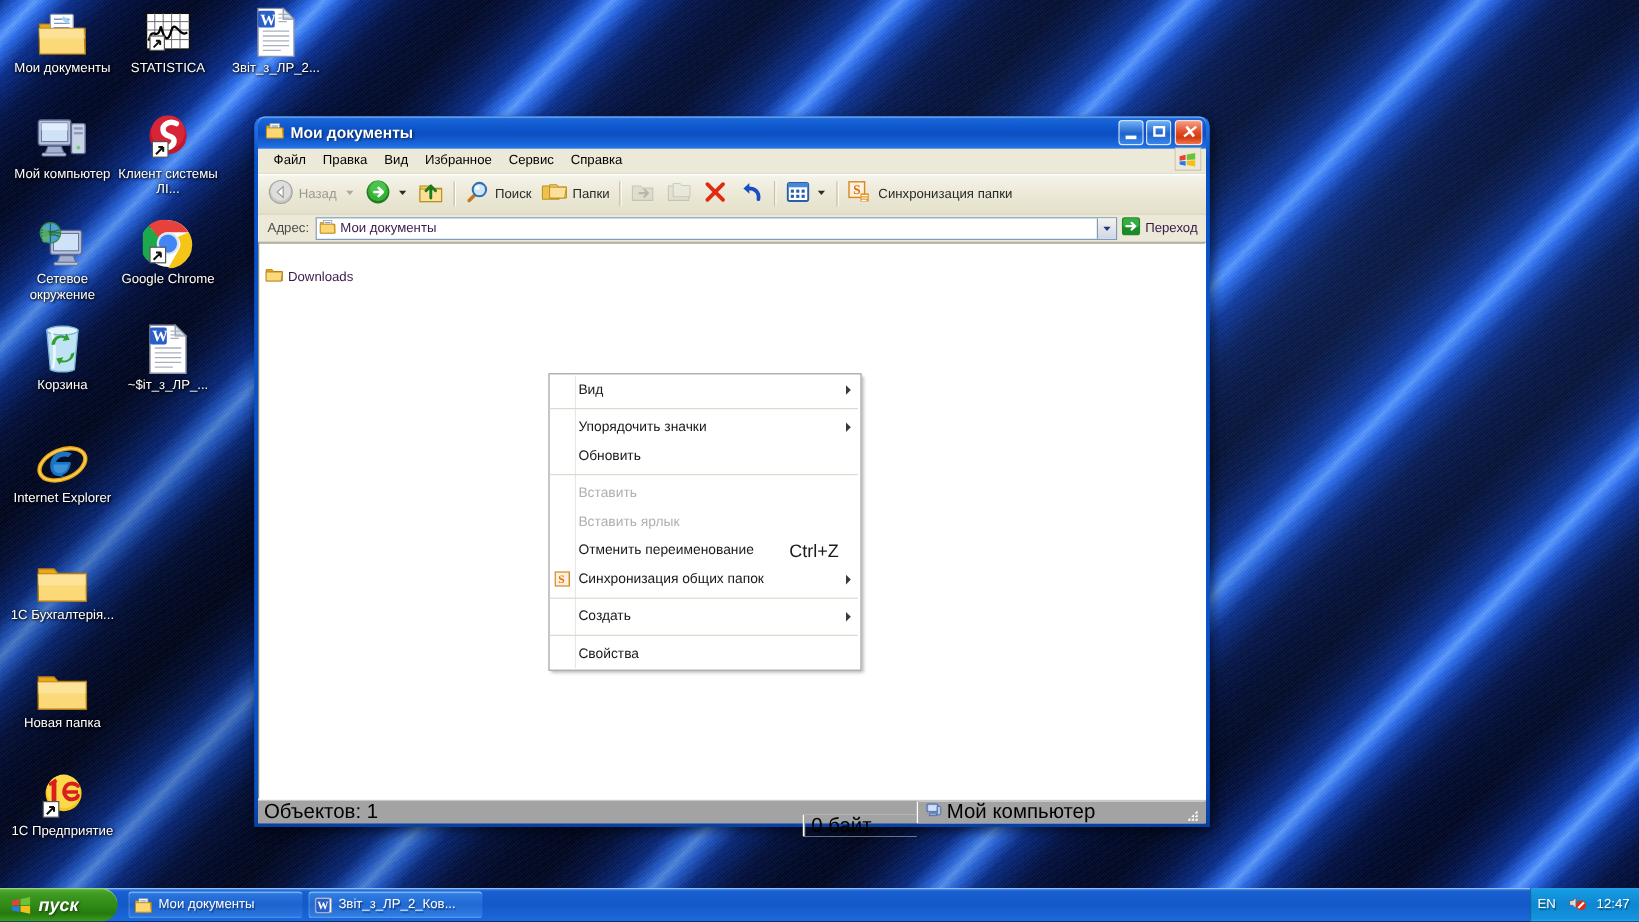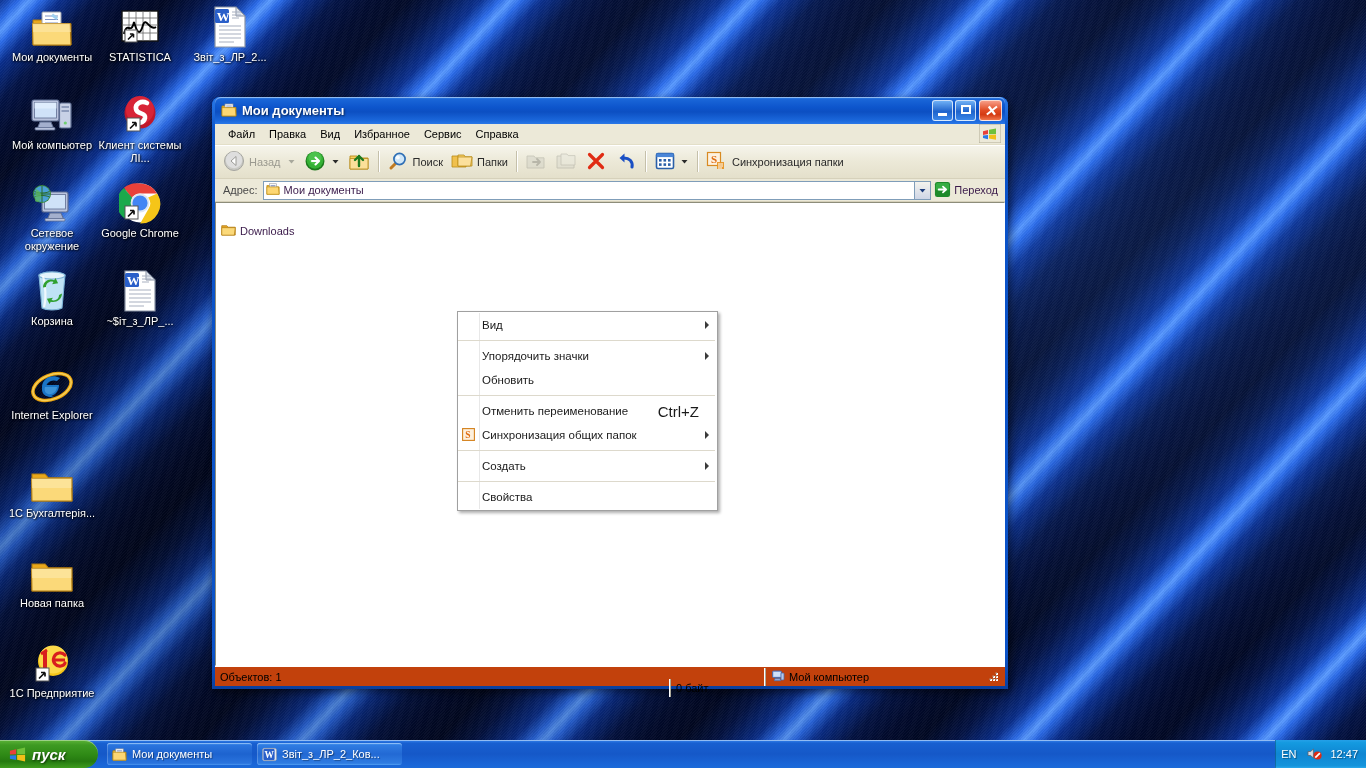--- a/index.html
+++ b/index.html
@@ -118,22 +118,22 @@
              background:linear-gradient(180deg,#f4f3ee,#cfd6e6);
              border-left:1px solid #7f9db9; display:flex; align-items:center; justify-content:center; }
   #gobtn { display:flex; align-items:center; height:19px; padding:0 5px 0 3px; }
   #gobtn .gl { font-size:11px; color:#3a1a4a; margin-left:3px; }
 
   #filepane { flex:1; background:#fff; border:1px solid; border-color:#8d8d7a #fff #fff #8d8d7a;
               position:relative; overflow:hidden; }
   .fitem { display:flex; align-items:center; height:17px; padding:0 0 0 5px; width:160px; }
   .fitem .fl { font-size:11px; color:#3a1a4a; margin-left:4px; }
 
-  #statusbar { height:20px; background:#c2410c; display:flex; align-items:center;
-               border-top:1px solid #fff; font-size:11px; color:#000; }
+  #statusbar { height:20px; background:#a3a3a3; display:flex; align-items:center;
+               border-top:1px solid #fff; font-size:17px; color:#000; }
   .spane { height:18px; display:flex; align-items:center; padding:0 5px;
            border-left:1px solid #aca899; box-shadow:-1px 0 0 #fff; }
   .spane.first { border-left:none; box-shadow:none; flex:0 0 455px; }
   .spane.p2 { flex:0 0 95px;margin-top:23px; }
   .spane.p3 { flex:1; }
   .grip { margin-left:auto; width:12px; height:12px; position:relative; }
 
   
   #ctxmenu {
     position:absolute; left:457px; top:311px; width:261px;
@@ -625,20 +625,26 @@
       </div>
       <div class="csep"></div>
       <div class="ci">
         <span>Упорядочить значки</span>
         <span class="arw"></span>
       </div>
       <div class="ci">
         <span>Обновить</span>
       </div>
       <div class="csep"></div>
+      <div class="ci dim">
+        <span>Вставить</span>
+      </div>
+      <div class="ci dim">
+        <span>Вставить ярлык</span>
+      </div>
       <div class="ci">
         <span>Отменить переименование</span>
         <span class="acc">Ctrl+Z</span>
       </div>
       <div class="ci">
         <span class="ico"><svg width="13" height="13" viewBox="0 0 13 13">
     <rect x="0.6" y="0.6" width="11.8" height="11.8" fill="#fdf0dd" stroke="#d4801a" stroke-width="1.1"></rect>
     <text x="3.2" y="9.8" font-family="Liberation Serif, serif" font-size="9.5" font-weight="bold" fill="#e06c10">S</text>
   </svg></span>
         <span>Синхронизация общих папок</span>

